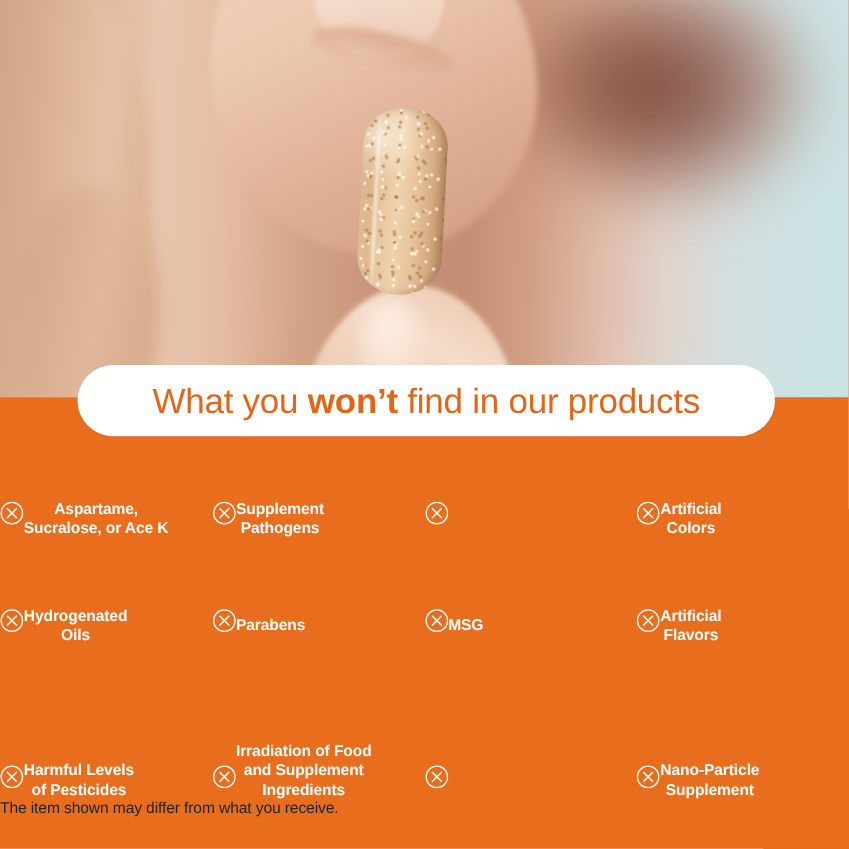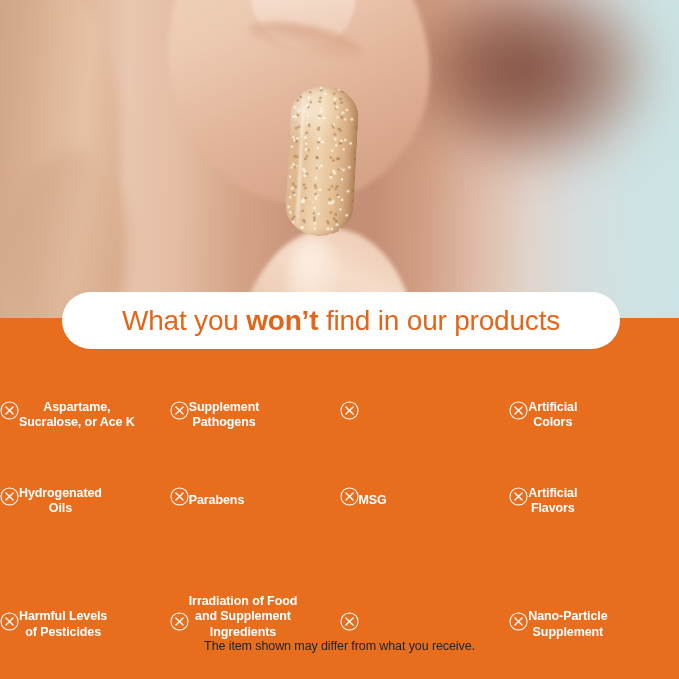--- a/index.html
+++ b/index.html
@@ -263,21 +263,20 @@
     white-space: pre-line;
     max-width: 165px;
   }
 
   
   .footer-note {
     position: absolute;
     left: 0;
     top: 639px;
     width: 679px;
-    text-align: center;
     font-size: 12.5px;
     color: #20252e;
     letter-spacing: -0.1px;
   }
 </style>
 </head>
 <body>
 
 <div id="page">
 

